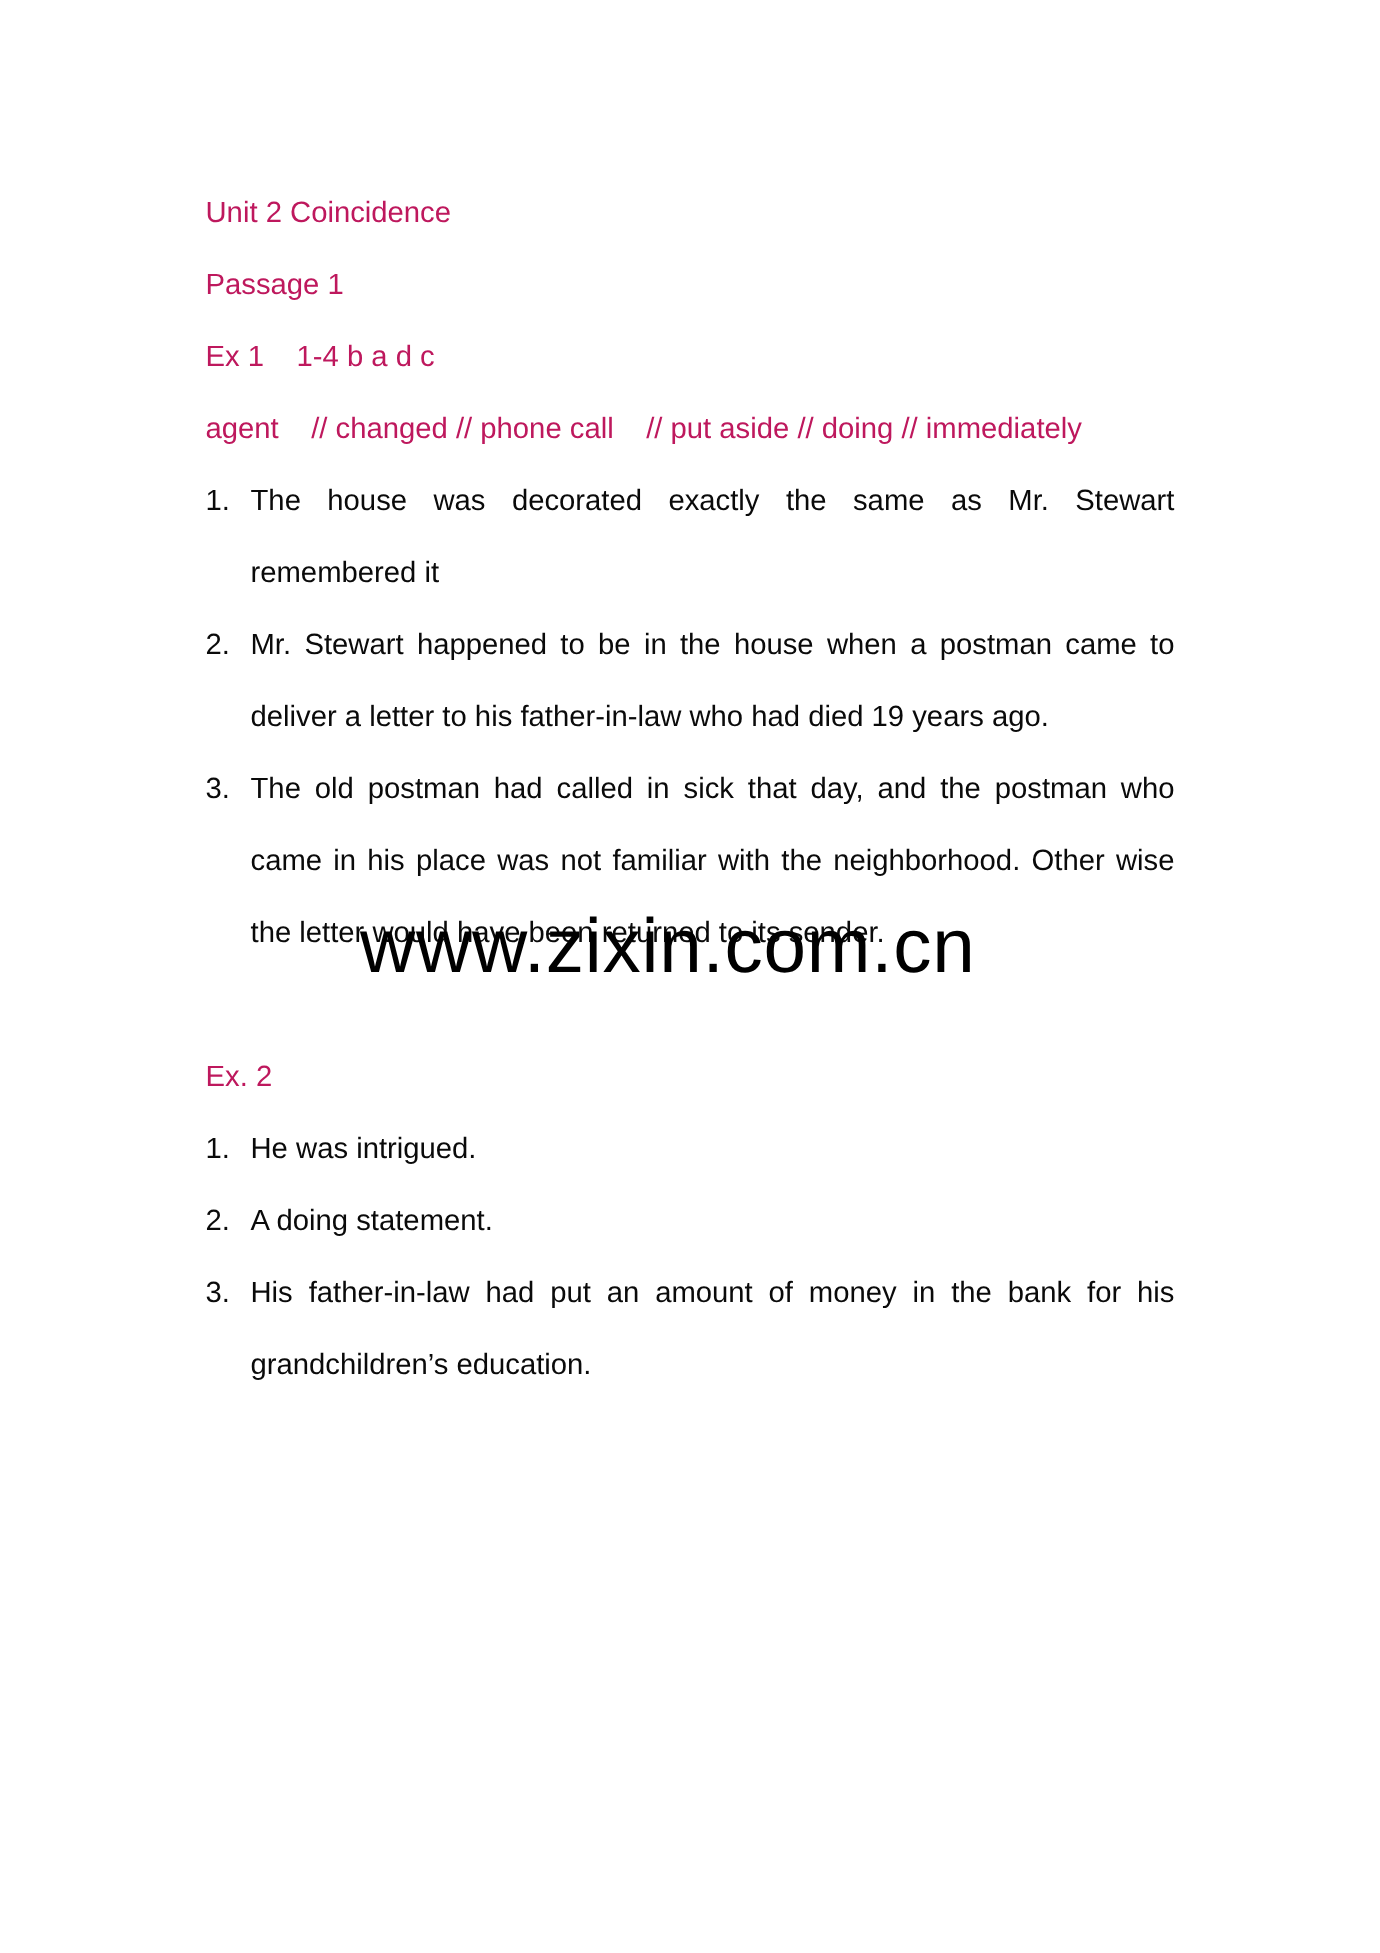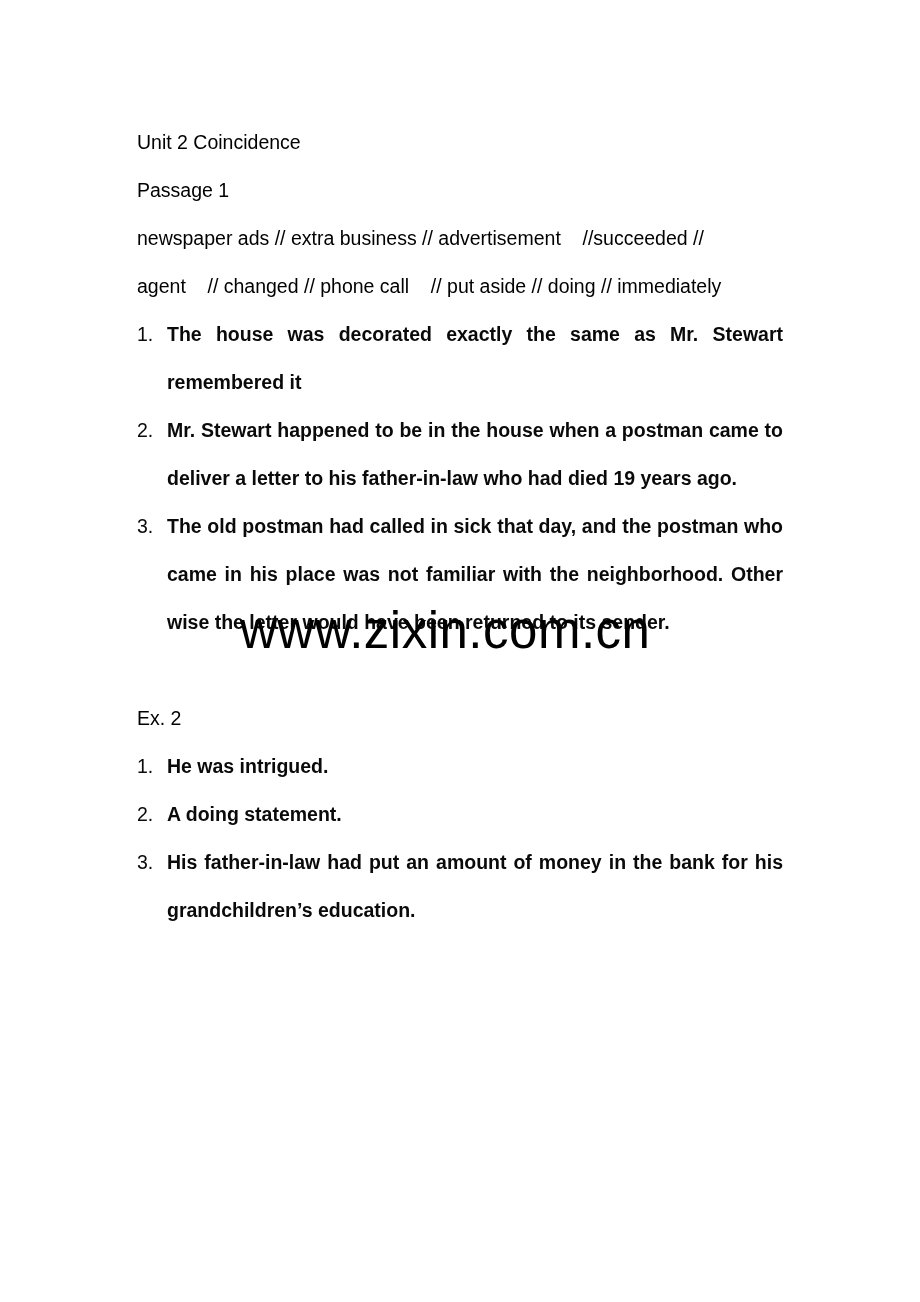--- a/index.html
+++ b/index.html
@@ -29,21 +29,21 @@
   .doc {
     position: absolute;
     left: 137px;
     top: 118px;
     width: 646px;
   }
 
   .line {
     font-size: 19.5px;
     line-height: 48px;
-    color: #000000;
+    color: #be185d;
     white-space: pre;
   }
 
   
   .numitem {
     position: relative;
     padding-left: 30px;
     font-size: 19.5px;
     line-height: 48px;
     color: #0a0a0a;
@@ -58,21 +58,20 @@
     width: 30px;
     text-align: left;
     font-size: 19.5px;
     line-height: 48px;
   }
   .numitem.flush > .body {
     text-align-last: left;
   }
   .numitem .body {
     display: block;
-    font-weight: bold;
   }
 
   .spacer-line {
     height: 48px;
   }
 
   
   #watermark {
     position: absolute;
     left: 240px;
@@ -96,22 +95,22 @@
 <div id="page">
 
   <div id="watermark">www.zixin.com.cn</div>
 
   <div class="doc">
 
     <div class="line">Unit 2 Coincidence</div>
 
     <div class="line">Passage 1</div>
 
+    <div class="line">Ex 1    1-4 b a d c</div>
 
-    <div class="line">newspaper ads // extra business // advertisement    //succeeded //</div>
     <div class="line">agent    // changed // phone call    // put aside // doing // immediately</div>
 
 
     <div class="numitem flush">
       <span class="marker">1.</span>
       <span class="body">The house was decorated exactly the same as Mr. Stewart remembered it</span>
     </div>
 
     <div class="numitem flush">
       <span class="marker">2.</span>

